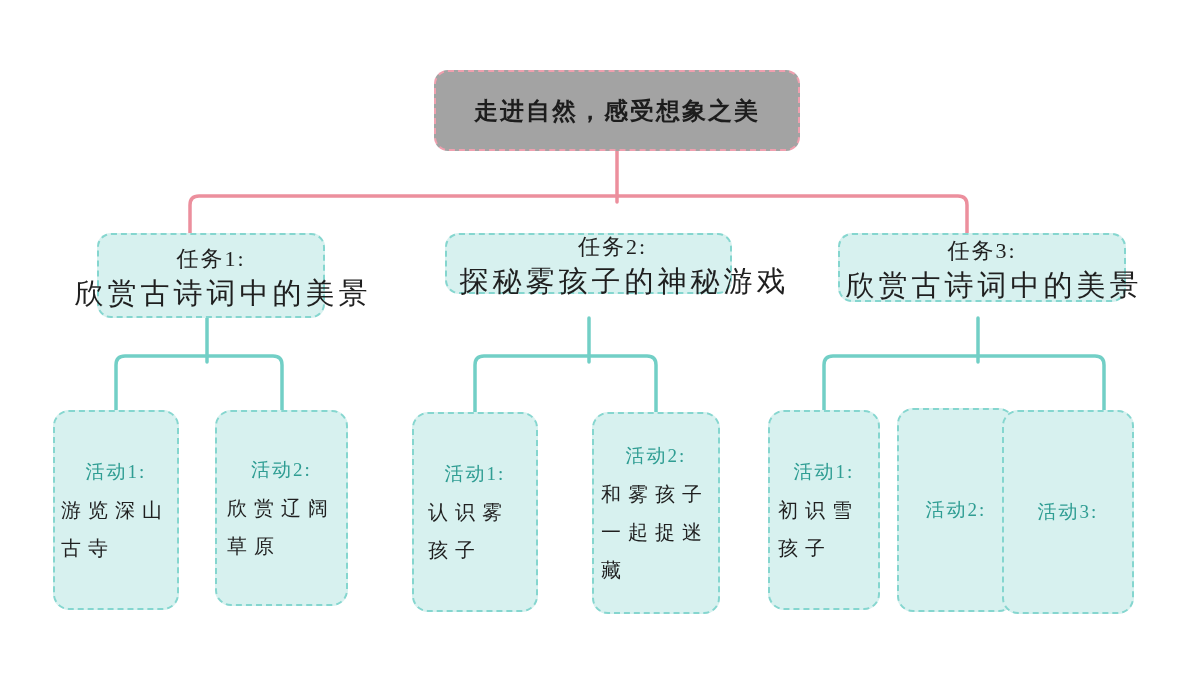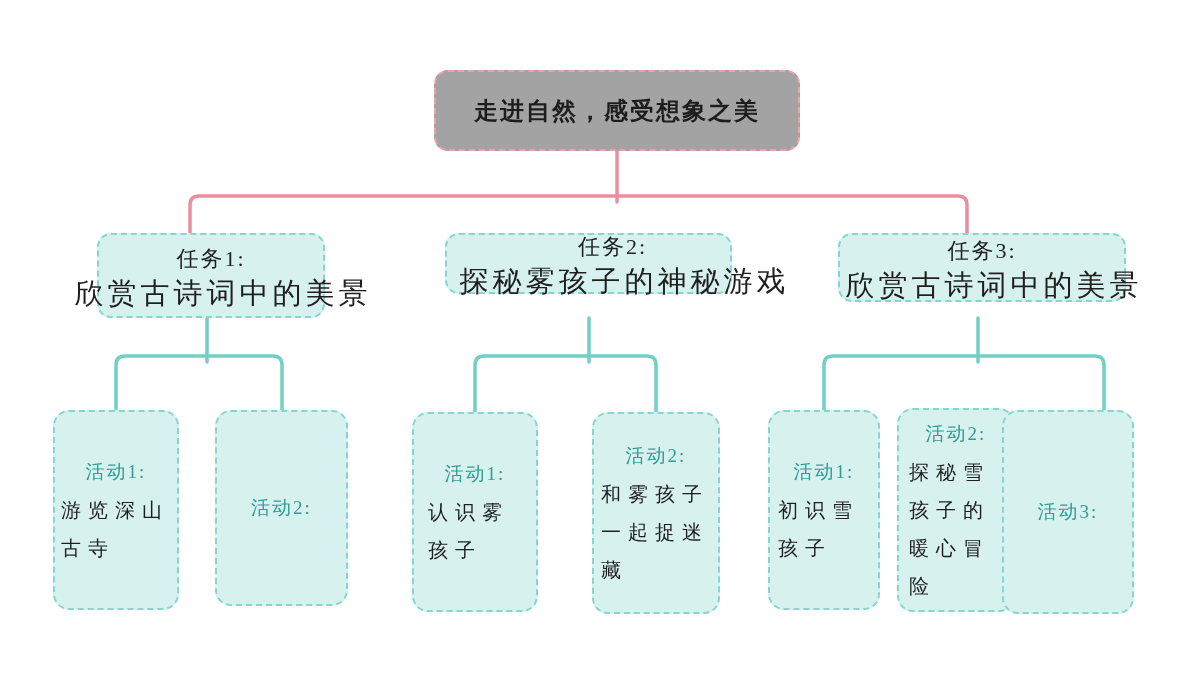--- a/index.html
+++ b/index.html
@@ -68,39 +68,39 @@
     <div class="task-title">欣赏古诗词中的美景</div>
   </div>
 
   <div class="node act t1a1">
     <div class="act-label">活动1:</div>
     <div class="act-text">游览深山古寺</div>
   </div>
 
   <div class="node act t1a2">
     <div class="act-label">活动2:</div>
+    <div class="act-text">欣赏辽阔草原</div>
   </div>
 
   <div class="node act t2a1">
     <div class="act-label">活动1:</div>
     <div class="act-text">认识雾孩子</div>
   </div>
 
   <div class="node act t2a2">
     <div class="act-label">活动2:</div>
     <div class="act-text">和雾孩子一起捉迷藏</div>
   </div>
 
   <div class="node act t3a1">
     <div class="act-label">活动1:</div>
     <div class="act-text">初识雪孩子</div>
   </div>
 
   <div class="node act t3a2">
     <div class="act-label">活动2:</div>
-    <div class="act-text">探秘雪孩子的暖心冒险</div>
   </div>
 
   <div class="node act t3a3">
     <div class="act-label">活动3:</div>
   </div>
 
 </div>
 
 </body></html>

